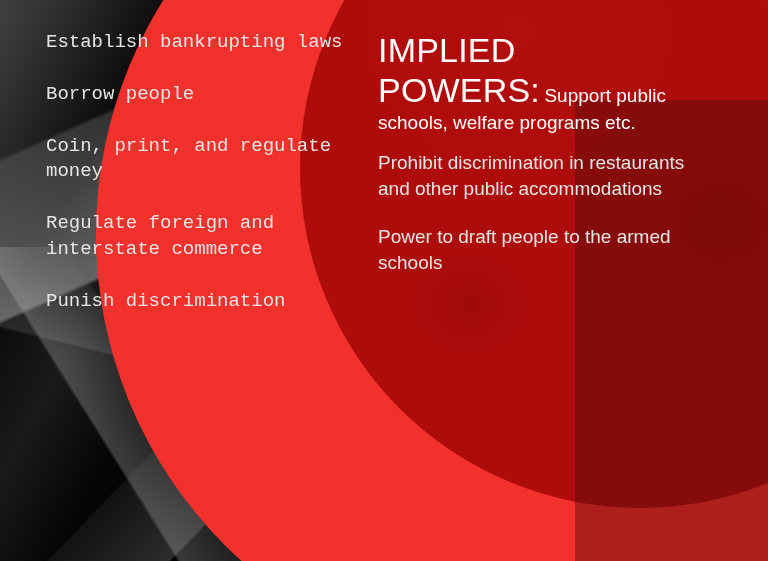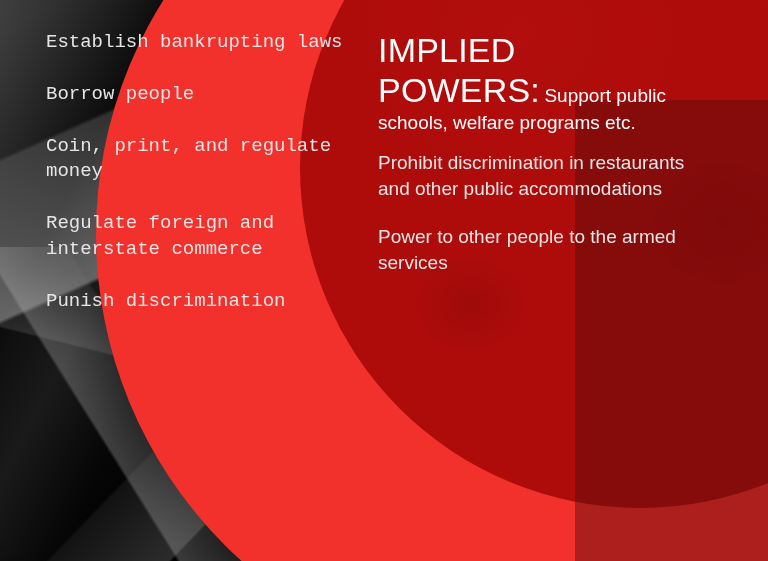--- a/index.html
+++ b/index.html
@@ -176,17 +176,17 @@
       <p class="item">Regulate foreign and interstate commerce</p>
       <p class="item">Punish discrimination</p>
     </div>
 
     <div class="col col-right">
       <div class="heading-block">
         <span class="heading">IMPLIED POWERS:</span>
         <span class="heading-tail">Support public schools, welfare programs etc.</span>
       </div>
       <p class="item">Prohibit discrimination in restaurants and other public accommodations</p>
-      <p class="item">Power to other people to the armed services</p>
+      <p class="item">Power to draft people to the armed schools</p>
     </div>
 
   </div>
 </div>
 
 </body></html>

